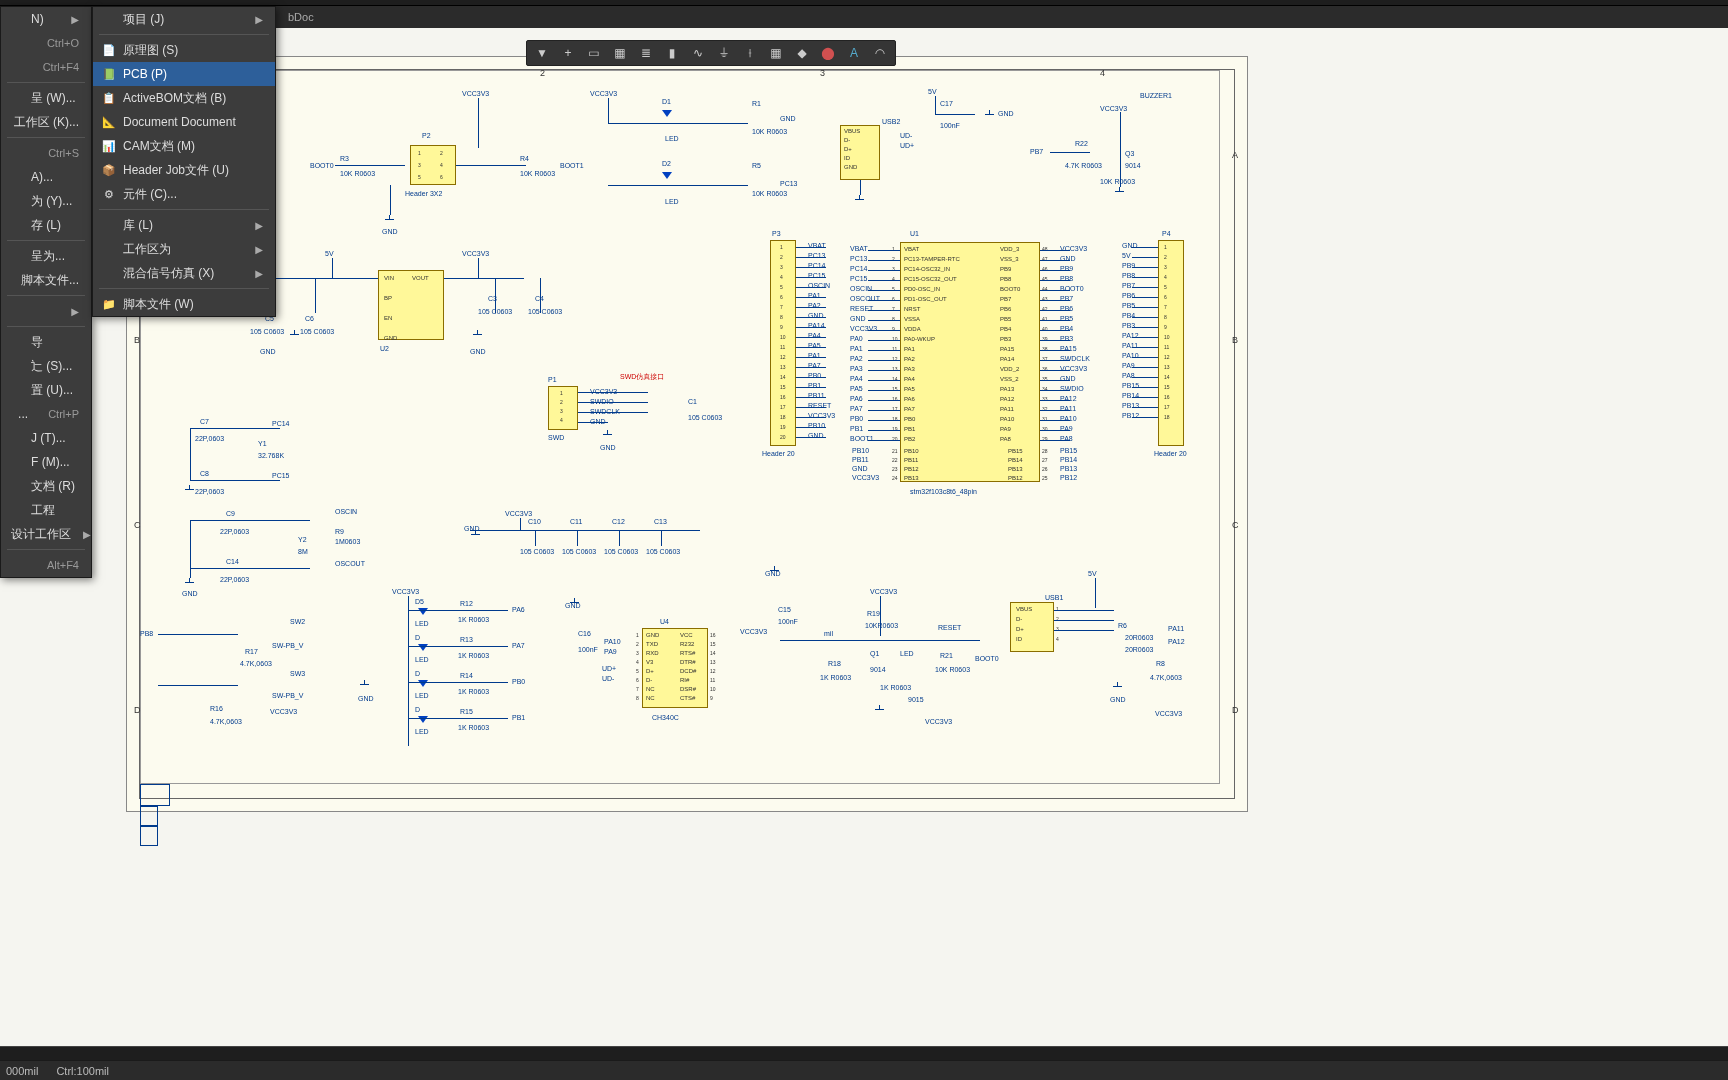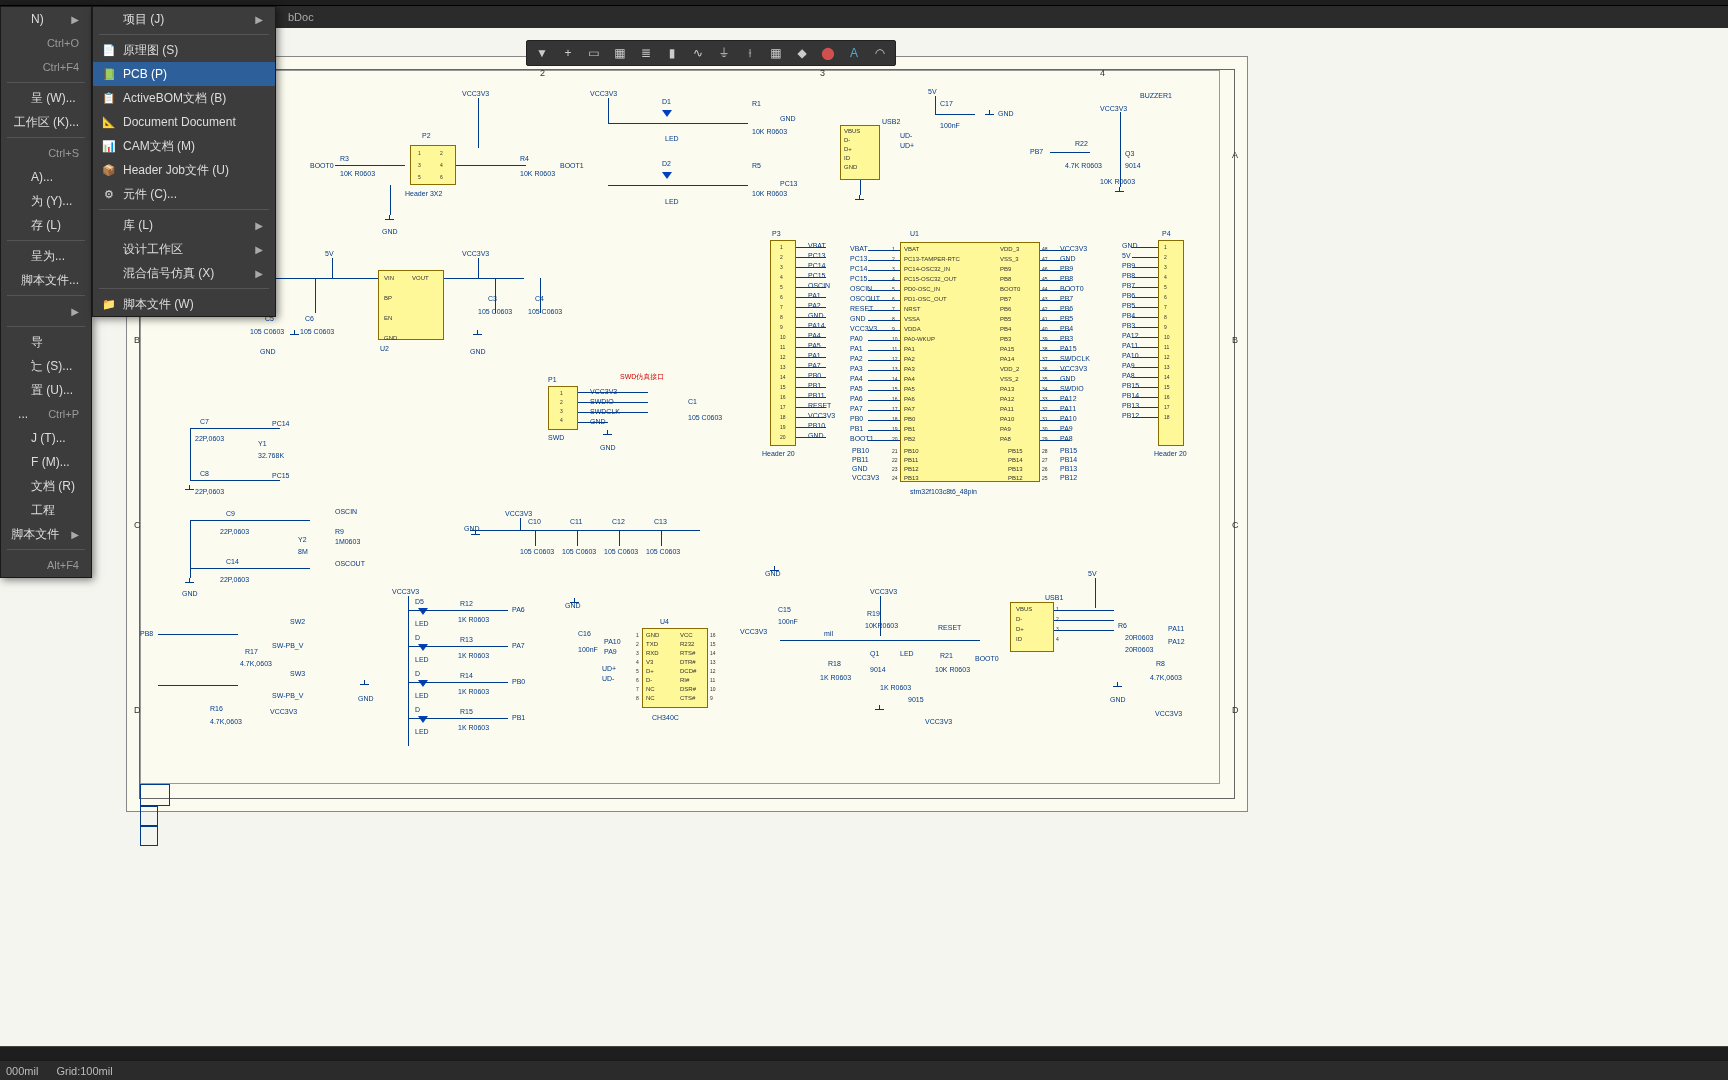--- a/index.html
+++ b/index.html
@@ -142,21 +142,21 @@
     <div class="menu-item">
       <span class="micon"></span>
       <span class="label">文档 (R)</span>
     </div>
     <div class="menu-item">
       <span class="micon"></span>
       <span class="label">工程</span>
     </div>
     <div class="menu-item">
       <span class="micon"></span>
-      <span class="label">脚本文件</span>
+      <span class="label">设计工作区</span>
       <span class="arrow">▶</span>
     </div>
     <div class="menu-item sep"></div>
     <div class="menu-item">
       <span class="micon"></span>
       <span class="label"></span>
       <span class="accel">Alt+F4</span>
     </div>
   </div>
 
@@ -196,21 +196,21 @@
       <span class="label">元件 (C)...</span>
     </div>
     <div class="menu-item sep"></div>
     <div class="menu-item">
       <span class="micon"></span>
       <span class="label">库 (L)</span>
       <span class="arrow">▶</span>
     </div>
     <div class="menu-item">
       <span class="micon"></span>
-      <span class="label">设计工作区</span>
+      <span class="label">工作区为</span>
       <span class="arrow">▶</span>
     </div>
     <div class="menu-item">
       <span class="micon"></span>
       <span class="label">混合信号仿真 (X)</span>
       <span class="arrow">▶</span>
     </div>
     <div class="menu-item sep"></div>
     <div class="menu-item">
       <span class="micon">📁</span>
@@ -857,14 +857,14 @@
         <div class="gnd-sym" style="left: 973px; top: 612px;"></div>
         <div class="power" style="left: 970px; top: 626px;">GND</div>
         <div class="power" style="left: 1015px; top: 640px;">VCC3V3</div>
       </div>
   </div>
 </div>
 
 <div class="divider-below"></div>
 <div class="statusbar">
   <span>000mil</span>
-  <span>Grid:100mil</span>
+  <span>Ctrl:100mil</span>
 </div>
 
 </body></html>

